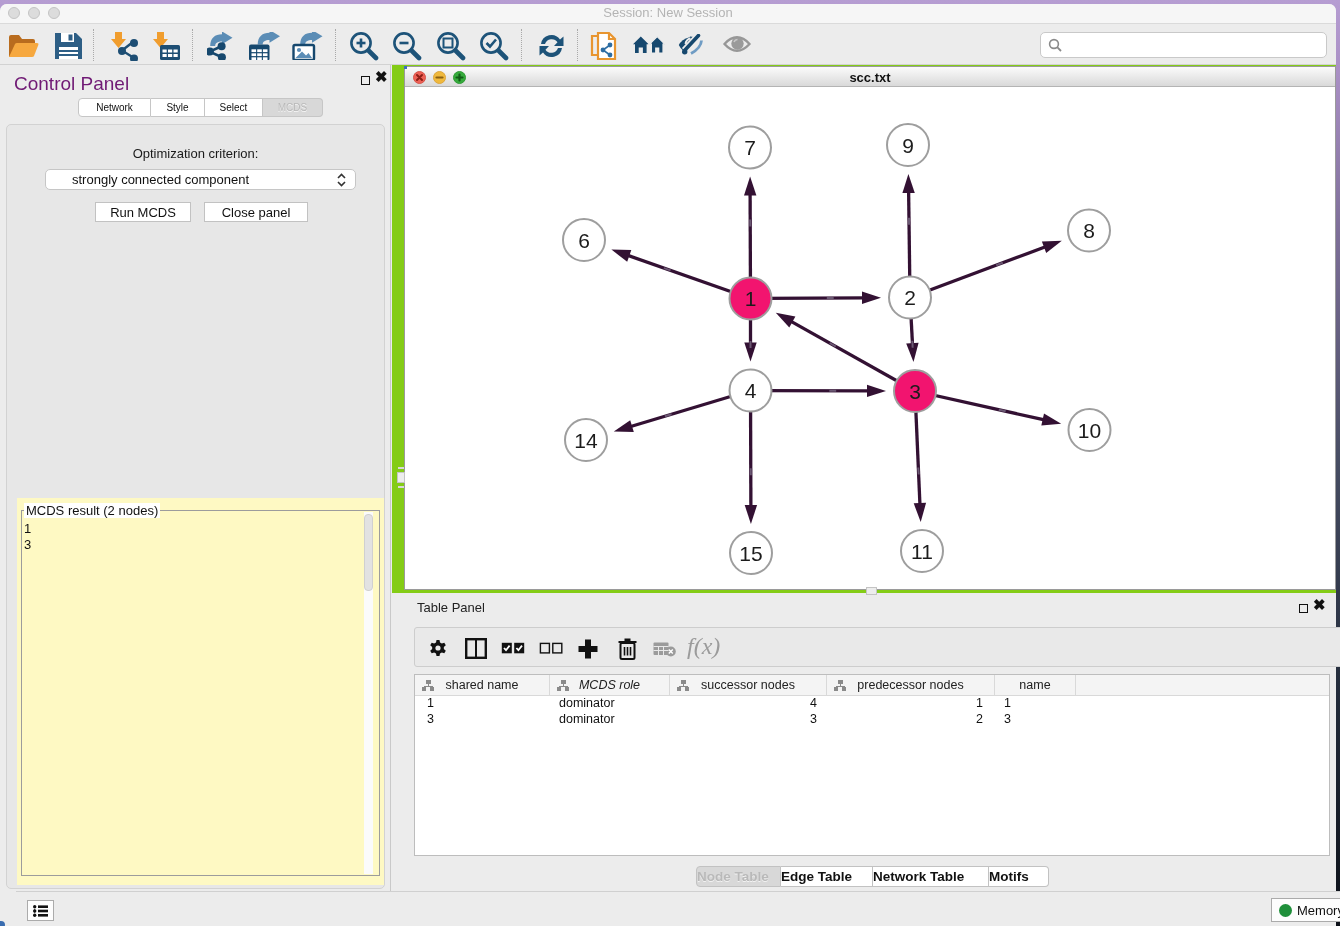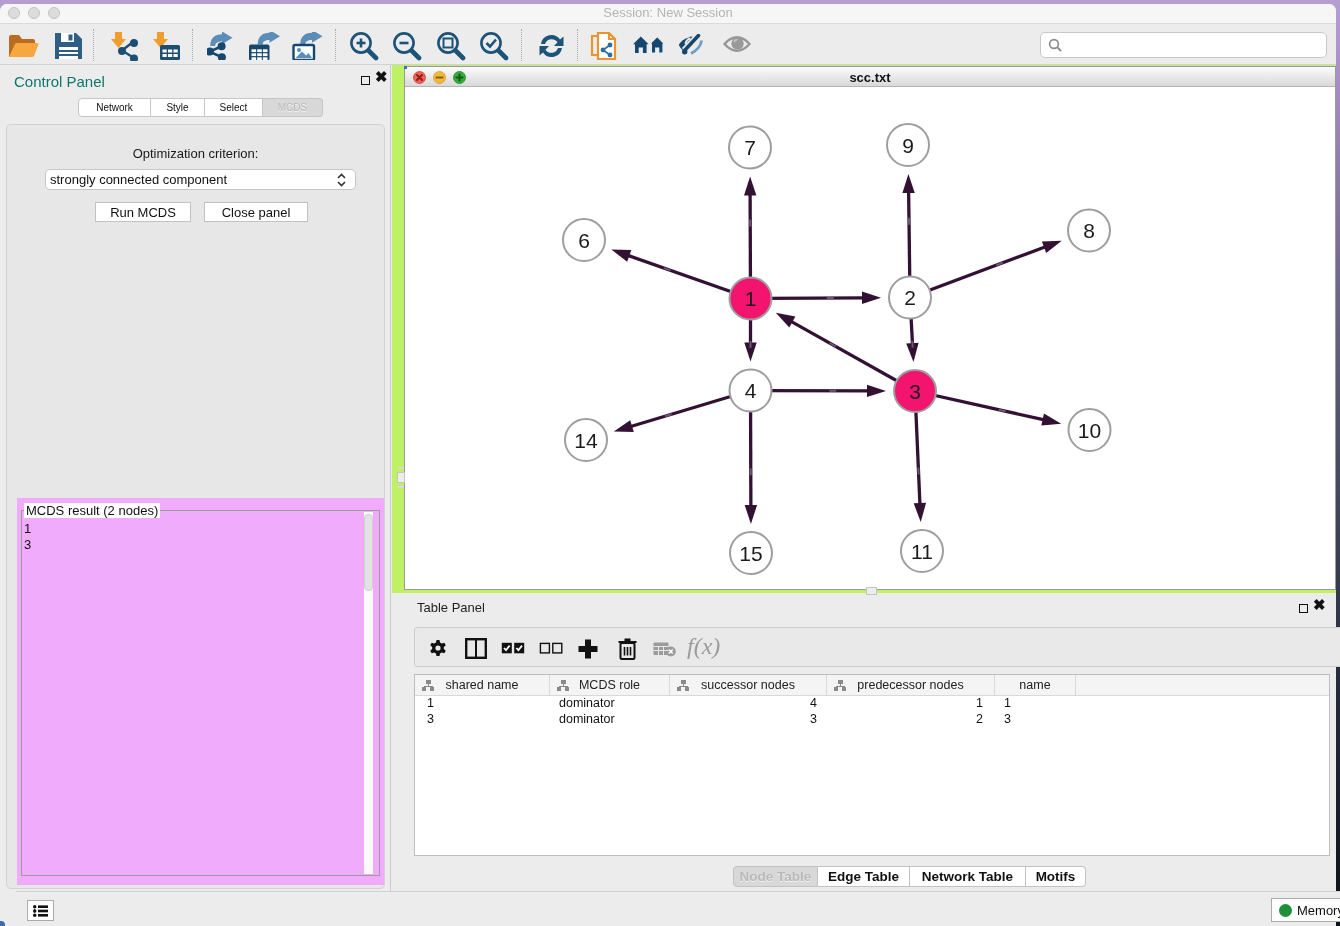--- a/index.html
+++ b/index.html
@@ -26,47 +26,47 @@
 .tsep { position:absolute; top:5px; height:32px; width:0;
   border-left:1px dotted #a9a9a9; }
 .ic { position:absolute; top:7px; }
 .zm { top:6px; }
 #searchbox { position:absolute; left:1040px; top:8px; width:287px; height:26px;
   background:#fff; border:1px solid #c9c9c9; border-radius:5px; }
 #main { position:absolute; left:0; top:61px; width:1336px; height:826px; }
 
 #cp { position:absolute; left:0; top:0; width:391px; height:826px;
   background:#ececec; border-right:1px solid #c9c9c9; }
-#cp-title { position:absolute; left:14px; top:8px; font-size:15px; color:#0f766e; }
+#cp-title { position:absolute; left:14px; top:8px; font-size:19px; color:#701a75; }
 #cp-float { position:absolute; left:361px; top:11px; width:9px; height:9px; border:1.5px solid #111; }
 #cp-close { position:absolute; left:375px; top:3px; font-size:15px; color:#111; font-weight:bold; }
 .cptab { position:absolute; top:33px; height:19px; background:#fff;
   border:1px solid #c6c6c6; font-size:10px; color:#111; text-align:center;
   line-height:18px; }
 #cp-box { position:absolute; left:6px; top:59px; width:379px; height:765px;
   background:#e7e7e7; border:1px solid #d2d2d2; border-radius:5px; }
 #combo { position:absolute; left:38px; top:44px; width:311px; height:21px;
   background:#fff; border:1px solid #c6c6c6; border-radius:5px;
-  font-size:13px; color:#111; line-height:19px; padding-left:4px; }
+  font-size:13px; color:#111; line-height:19px; padding-left:26px; }
 .cpbtn { position:absolute; top:77px; height:20px; background:#fff;
   border:1px solid #c2c2c2; border-radius:0; font-size:13px; color:#111;
   text-align:center; line-height:19px; }
 #mcds-result { position:absolute; left:10px; top:373px; width:367px; height:387px;
-  background:#f0abfc; }
+  background:#fef9c3; }
 #mcds-border { position:absolute; left:4px; top:12px; width:359px; height:366px;
   border:1px solid #9c9c9c; }
 #mcds-label { position:absolute; left:7px; top:5px; font-size:13px; color:#111;
   background:#fff; padding:0 2px; }
 #mcds-scroll { position:absolute; left:347px; top:14px; width:9px; height:362px;
   background:#fbfbfb; }
 #mcds-thumb { position:absolute; left:347px; top:16px; width:9px; height:77px;
   background:#e2e2e2; border:1px solid #d0d0d0; border-radius:4px; }
 
 #rightarea { position:absolute; left:392px; top:0; width:944px; height:826px;
-  background:#bef264; }
+  background:#84cc16; }
 #frame { position:absolute; left:12px; top:1px; width:932px; height:524px;
   background:#fff; border:1px solid #9a9a9a; }
 #frame-tb { position:absolute; left:0; top:0; width:100%; height:20px;
   background:linear-gradient(180deg,#fbfbfb,#d9d9d9); border-bottom:1px solid #b4b4b4; }
 .ftl { position:absolute; top:3.5px; width:13px; height:13px; border-radius:50%; }
 #frame-title { position:absolute; top:3px; width:100%; text-align:center;
   font-size:13px; font-weight:bold; color:#111; }
 #tablepanel { position:absolute; left:0px; top:528px; width:944px; height:298px;
   background:#ececec; }
 #statusbar { position:absolute; left:16px; top:887px; width:1336px; height:31px;
@@ -88,21 +88,21 @@
     linear-gradient(#8a8a8a,#8a8a8a) 8px 7px/4px 4px no-repeat,
     linear-gradient(#8a8a8a,#8a8a8a) 5.5px 4px/1px 2px no-repeat,
     linear-gradient(#8a8a8a,#8a8a8a) 1.5px 5.5px/9px 1px no-repeat,
     linear-gradient(#8a8a8a,#8a8a8a) 1.5px 5.5px/1px 2px no-repeat,
     linear-gradient(#8a8a8a,#8a8a8a) 9.5px 5.5px/1px 2px no-repeat;
 }
 .trow { position:absolute; left:0; width:100%; height:16px; font-size:12.5px;
   color:#111; line-height:15px; }
 .bottab { position:absolute; top:273px; height:21px; background:#fff;
   border:1px solid #c2c2c2; font-size:13.5px; font-weight:bold; color:#111;
-  text-align:center; line-height:20px;margin-left:37px; }
+  text-align:left; line-height:20px; }
 </style>
 </head>
 <body>
 <div id="win">
   <div id="titlebar">
     <div class="tl" style="left:8px"></div>
     <div class="tl" style="left:28px"></div>
     <div class="tl" style="left:48px"></div>
     <div id="title-text">Session: New Session</div>
   </div>
@@ -422,21 +422,21 @@
               <line x1="5.5" y1="4.5" x2="5.5" y2="13"></line>
                 <line x1="10.5" y1="4.5" x2="10.5" y2="13"></line>
             </g>
             <path d="M15.8 7.5 L19.8 11.5 M19.8 7.5 L15.8 11.5" stroke="#fff" stroke-width="1.4"></path>
           </svg>
           <div style="position:absolute;left:272px;top:5px;font-family:'Liberation Serif',serif;font-style:italic;font-size:24px;color:#9b9b9b;">f(x)</div>
         </div>
         <div id="tp-table">
           <div id="tp-header">
             <div class="th" style="left:0;width:135px;"><span class="treeic"></span>shared name</div>
-            <div class="th" style="left:135px;width:120px;"><span class="treeic"></span>MCDS role</div>
+            <div class="th" style="left:135px;width:120px;font-style:italic;"><span class="treeic"></span>MCDS role</div>
             <div class="th" style="left:255px;width:157px;"><span class="treeic"></span>successor nodes</div>
             <div class="th" style="left:412px;width:168px;"><span class="treeic"></span>predecessor nodes</div>
             <div class="th" style="left:580px;width:81px;">name</div>
           </div>
           <div class="trow" style="top:21px;">
             <span style="position:absolute;left:12px;">1</span>
             <span style="position:absolute;left:144px;">dominator</span>
             <span style="position:absolute;left:322px;width:80px;text-align:right;">4</span>
             <span style="position:absolute;left:488px;width:80px;text-align:right;">1</span>
             <span style="position:absolute;left:589px;">1</span>

